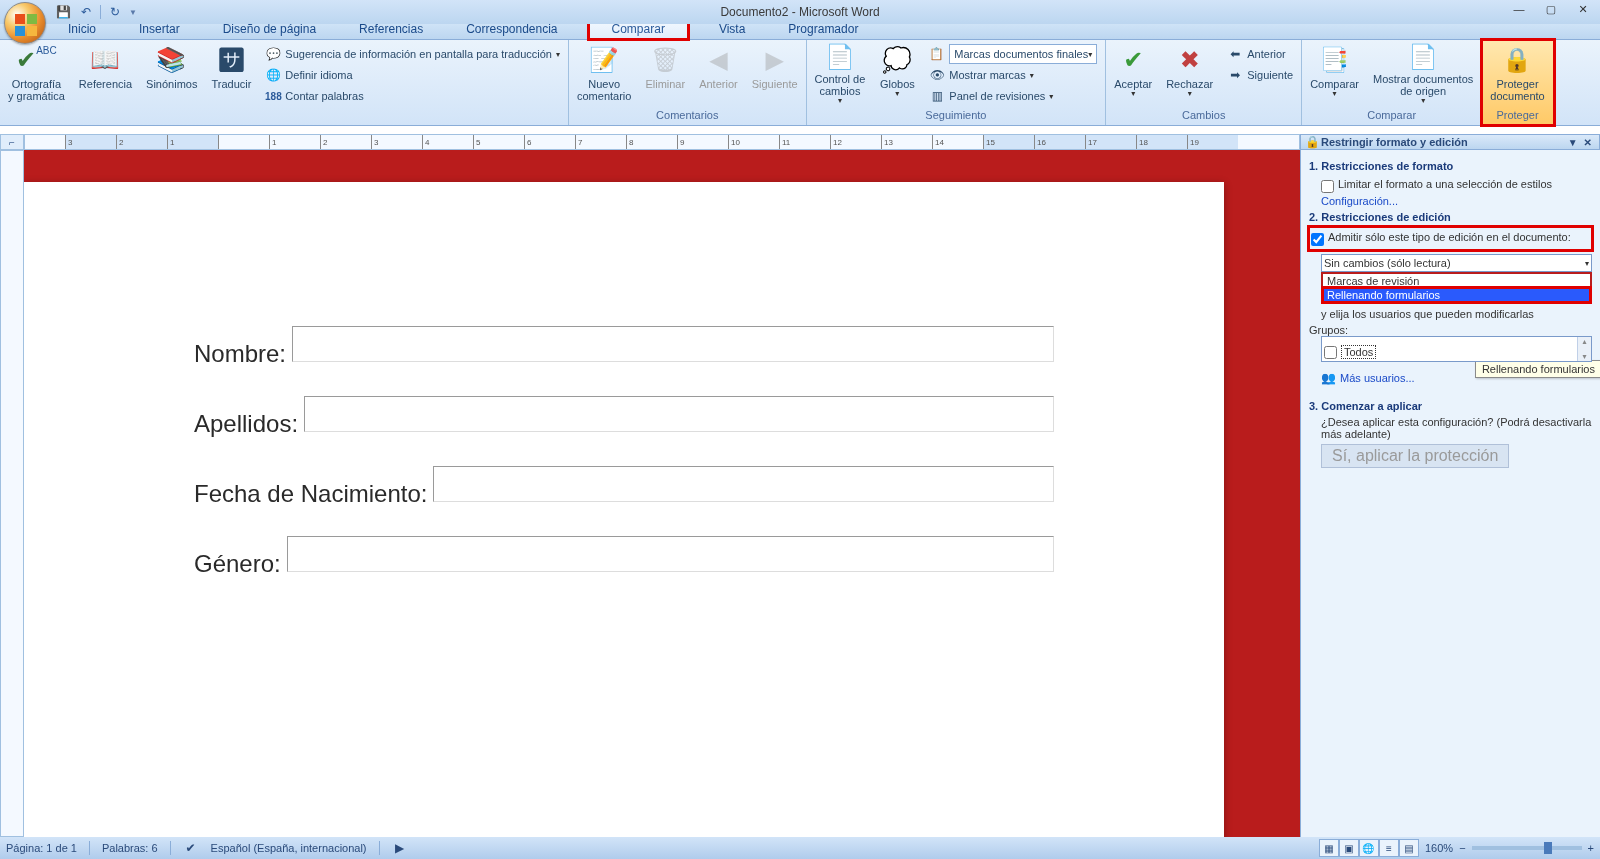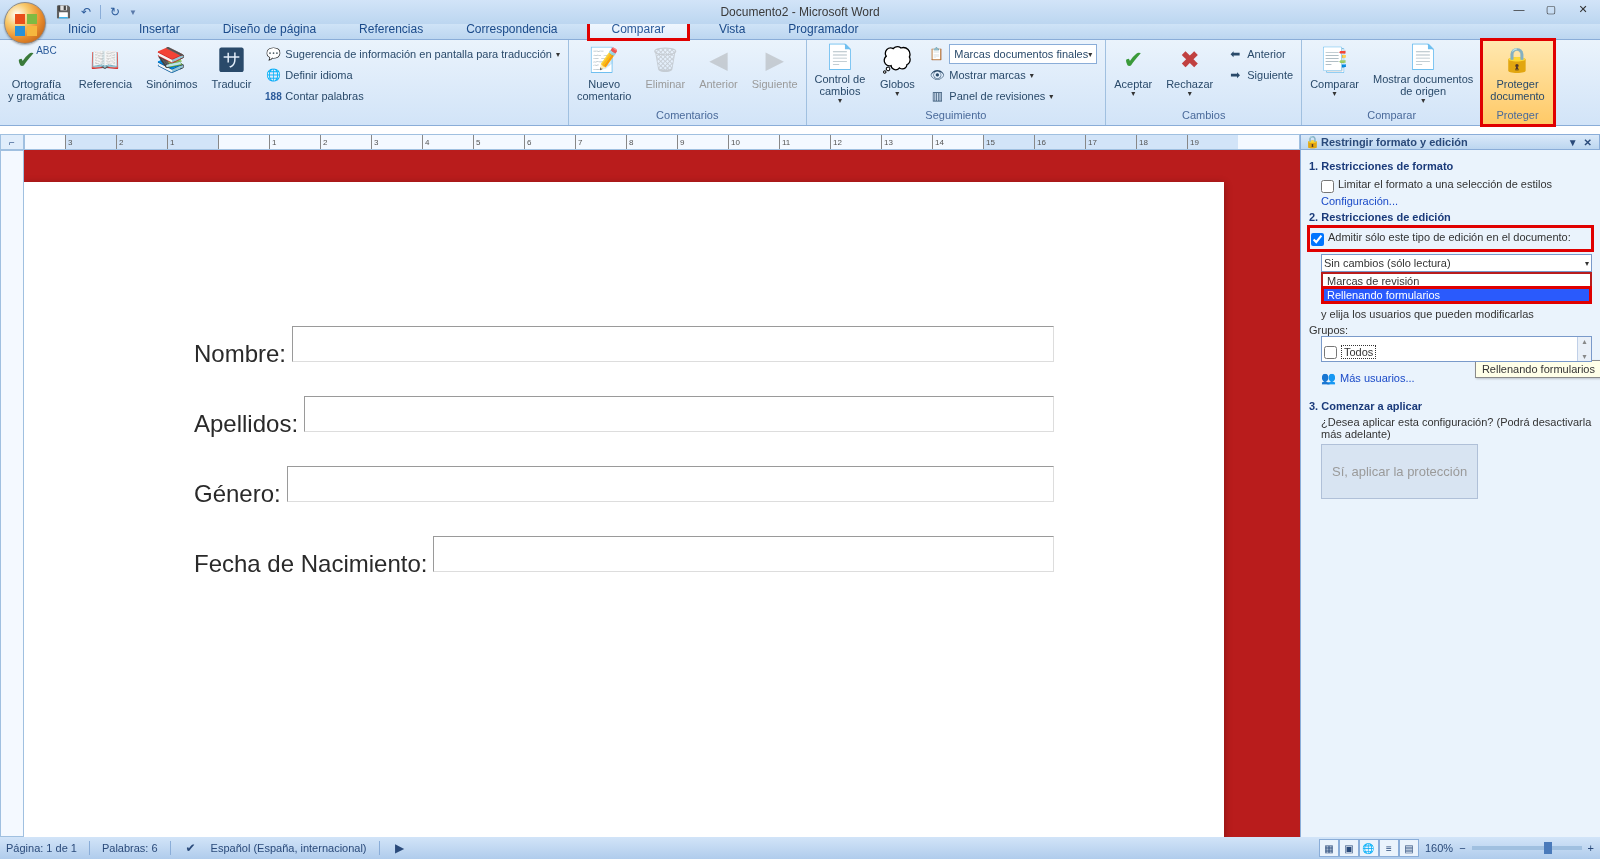--- a/index.html
+++ b/index.html
@@ -60,21 +60,21 @@
 .taskpane .chk { display:flex; align-items:flex-start; gap:4px; padding:2px 0; }
 .taskpane .chk input { margin-top:2px; }
 .link { color:#1a4ac8; cursor:pointer; }
 .indent { margin-left:12px; }
 .select-box { height:18px; border:1px solid #7a9aca; background:#fff; display:flex; align-items:center; justify-content:space-between; padding:0 2px; font-size:11px; }
 .select-drop { border:2px solid #b91c1c; background:#fff; font-size:11px; position:relative; }
 .select-drop .opt { padding:1px 4px; }
 .select-drop .opt.sel { background:#2a5afc; color:#fff; }
 .listbox { border:1px solid #7a9aca; background:#fff; height:26px; padding:2px; font-size:11px; display:flex; align-items:flex-end; gap:4px; position:relative; }
 .listbox .sb { position:absolute; right:0; top:0; bottom:0; width:14px; background:#eaf0f8; border-left:1px solid #c0d0e8; display:flex; flex-direction:column; justify-content:space-between; align-items:center; font-size:8px; color:#888; }
-.apply-btn { background:#d8e4f2; border:1px solid #b0c0d8; padding:19px 10px; font-size:13px; color:#9a9a9a; margin-top:4px; }
+.apply-btn { background:#d8e4f2; border:1px solid #b0c0d8; padding:2px 10px; font-size:16px; color:#9a9a9a; margin-top:4px; }
 .tooltip-float { position:absolute; border:1px solid #8a8a8a; background:#ffffe8; padding:2px 6px; font-size:11px; box-shadow:1px 1px 2px rgba(0,0,0,.2); }
 
 
 .status { position:absolute; left:0; right:0; bottom:0; height:22px; background:linear-gradient(#d2e4f8,#b0ccec); display:flex; align-items:center; font-size:11px; color:#2a4a7a; padding:0 6px; gap:12px; }
 .status .sep { width:1px; height:14px; background:#8aadd8; }
 .status .right { margin-left:auto; display:flex; align-items:center; gap:6px; }
 .view-btns { display:flex; gap:0; }
 .vbtn { width:20px; height:18px; border:1px solid #8aadd8; background:#eaf3fc; display:flex; align-items:center; justify-content:center; font-size:10px; }
 .zoom-track { width:110px; height:4px; background:#a0c0e0; position:relative; }
 .zoom-thumb { position:absolute; top:-4px; width:8px; height:12px; background:#4a7aba; left:72px; }
@@ -310,25 +310,25 @@
   <div class="page">
     <div class="form-row">
       <span>Nombre:</span>
       <div class="field"></div>
     </div>
     <div class="form-row">
       <span>Apellidos:</span>
       <div class="field"></div>
     </div>
     <div class="form-row">
+      <span>Fecha de Nacimiento:</span>
+      <div class="field"></div>
+    </div>
+    <div class="form-row">
       <span>Género:</span>
-      <div class="field"></div>
-    </div>
-    <div class="form-row">
-      <span>Fecha de Nacimiento:</span>
       <div class="field"></div>
     </div>
   </div>
 </div>
 
 <div class="scroll-v">
   <div class="sbtn">▲</div>
   <div class="sthumb"></div>
   <div class="sctl">
     <div class="sbtn">▼</div>

